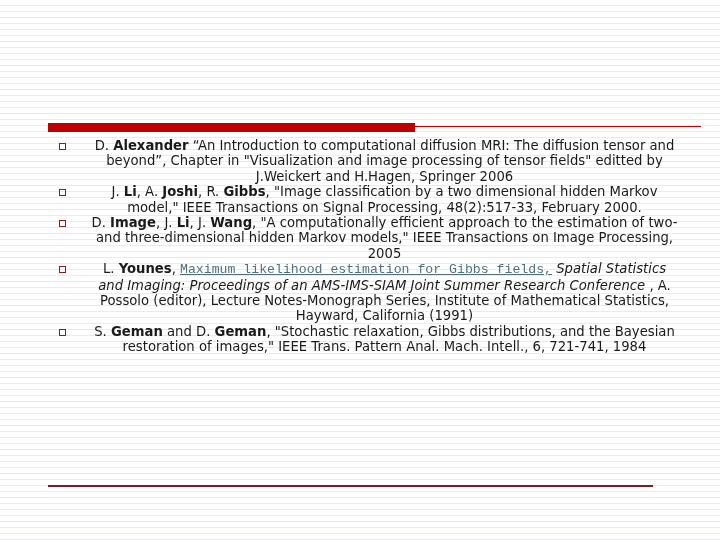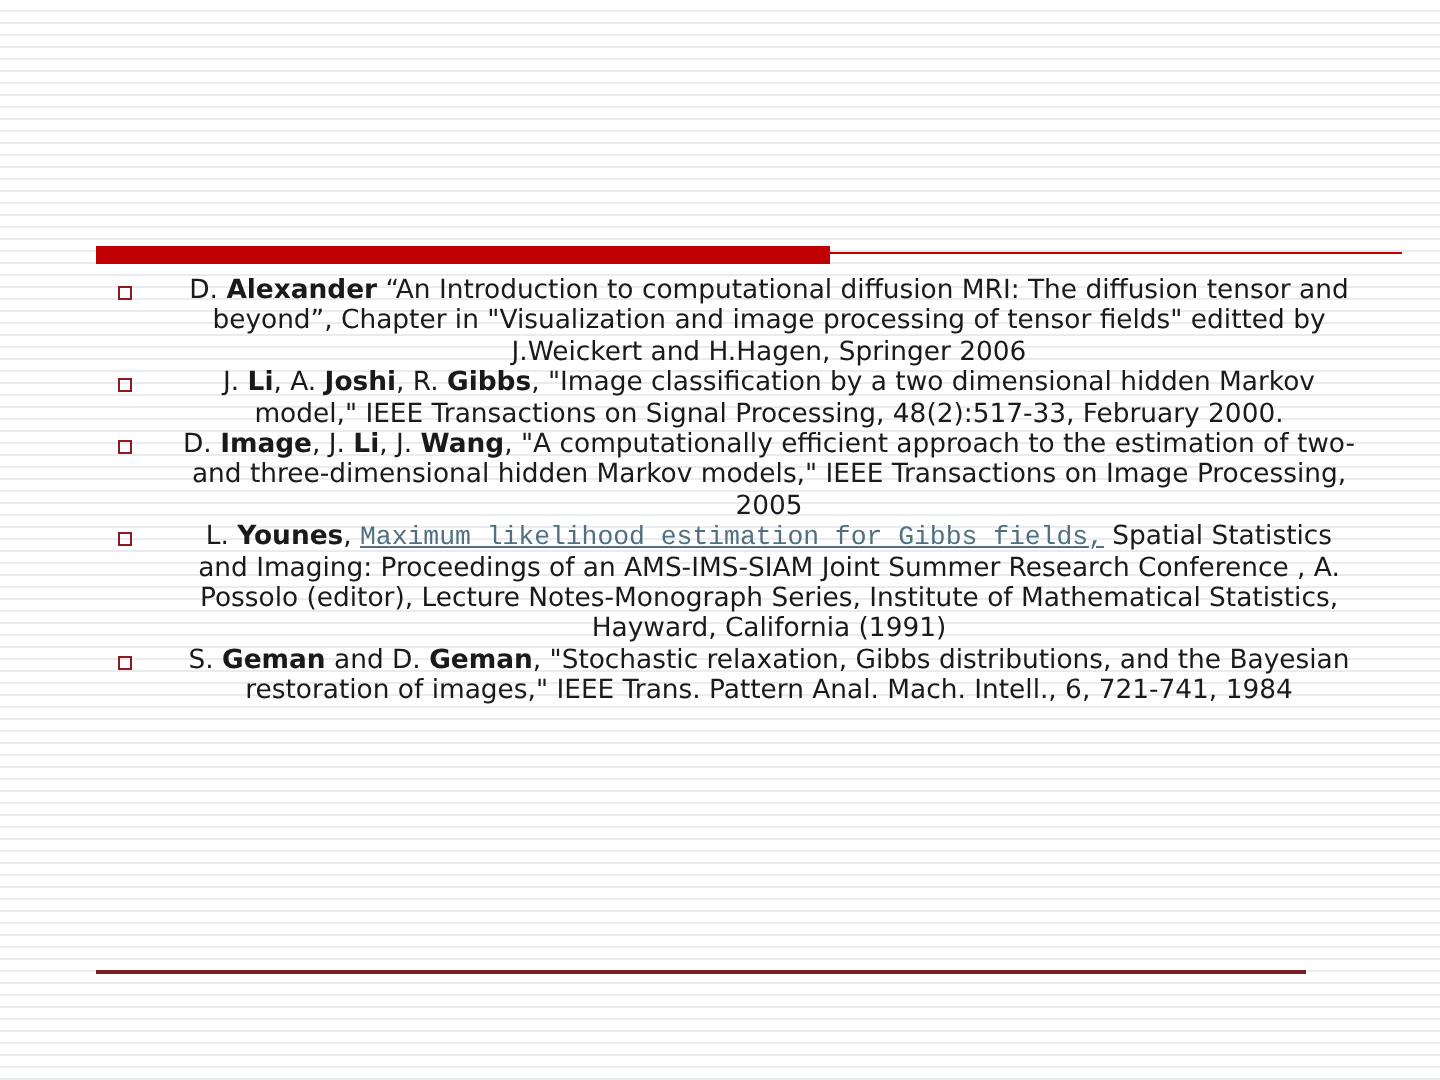--- a/index.html
+++ b/index.html
@@ -96,21 +96,21 @@
     top: 5px;
     width: 5px;
     height: 5px;
     border: 1px solid #8c1a20;
     background: transparent;
     box-sizing: content-box;
   }
   .ref-text { display: block; }
 
   .b { font-weight: bold; }
-  .i { }
+  .i { font-style: italic; }
   .lnk {
     color: #50707f;
     text-decoration: underline;
     font-family: Liberation Mono, monospace;
   }
 </style>
 </head>
 <body>
 
 <div id="slide">

